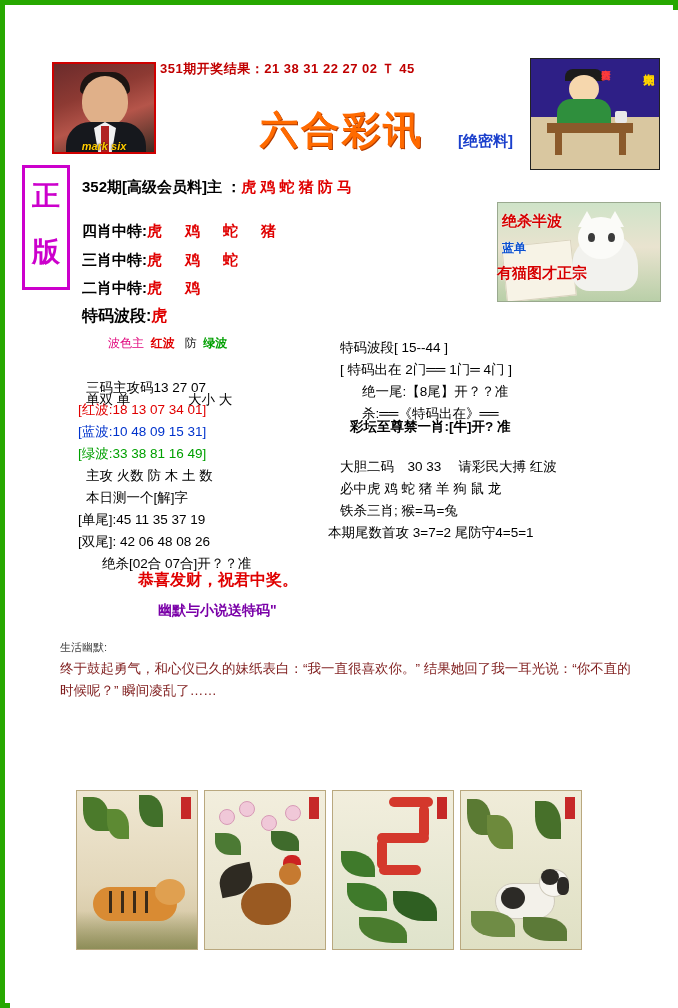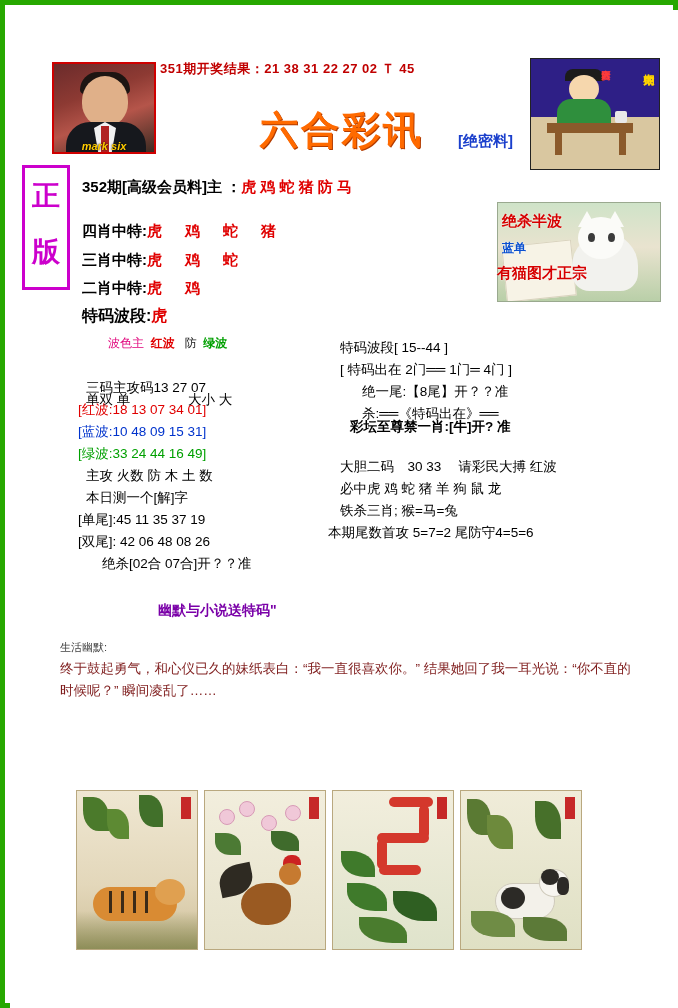--- a/index.html
+++ b/index.html
@@ -454,37 +454,38 @@
       <span class="a">波色主</span>&nbsp;
       <span class="b">红波</span>&nbsp;&nbsp;
       <span class="c">防</span>&nbsp;
       <span class="d">绿波</span>
     </div>
 
     <div class="lcol" style="top:347px;margin-top:34px;">单双 单　　　　 大小 大</div>
     <div class="lcol" style="top:369px;">三码主攻码13 27 07</div>
     <div class="lcol red" style="left:68px; top:391px;">[红波:18 13 07 34 01]</div>
     <div class="lcol blue" style="left:68px; top:413px;">[蓝波:10 48 09 15 31]</div>
-    <div class="lcol green" style="left:68px; top:435px;">[绿波:33 24 44 16 49]</div>
+    <div class="lcol green" style="left:68px; top:435px;">[绿波:33 38 81 16 49]</div>
     <div class="lcol" style="top:457px;">主攻 火数 防 木 土 数</div>
     <div class="lcol" style="top:479px;">本日测一个[解]字</div>
     <div class="lcol" style="left:68px; top:501px;">[单尾]:45 11 35 37 19</div>
     <div class="lcol" style="left:68px; top:523px;">[双尾]: 42 06 48 08 26</div>
     <div class="lcol" style="left:92px; top:545px;">绝杀[02合 07合]开？？准</div>
 
     <div class="rcol" style="top:329px;">特码波段[ 15--44 ]</div>
     <div class="rcol" style="top:351px;">[ 特码出在 2门══ 1门═ 4门 ]</div>
     <div class="rcol" style="left:352px; top:373px;">绝一尾:【8尾】开？？准</div>
     <div class="rcol" style="left:352px; top:395px;">杀:══《特码出在》══</div>
     <div class="rcol" style="left:340px; top:408px;font-weight:bold;">彩坛至尊禁一肖:[牛]开? 准</div>
     <div class="rcol" style="top:448px;">大胆二码　30 33　 请彩民大搏 红波</div>
     <div class="rcol" style="top:470px;">必中虎 鸡 蛇 猪 羊 狗 鼠 龙</div>
     <div class="rcol" style="top:492px;">铁杀三肖; 猴=马=兔</div>
-    <div class="rcol" style="left:318px; top:514px;">本期尾数首攻 5=7=2 尾防守4=5=6</div>
-
+    <div class="rcol" style="left:318px; top:514px;">本期尾数首攻 3=7=2 尾防守4=5=1</div>
+
+    <div class="greet">恭喜发财，祝君中奖。</div>
     <div class="humor-head">幽默与小说送特码"</div>
     <div class="life-label">生活幽默:</div>
     <div class="humor-body">终于鼓起勇气，和心仪已久的妹纸表白：“我一直很喜欢你。” 结果她回了我一耳光说：“你不直的时候呢？” 瞬间凌乱了……</div>
 
     <div class="pics">
 
       <div class="pic pic-1">
         <div class="seal"></div>
         <div class="leaf" style="left:6px; top:6px; width:26px; height:34px;"></div>
         <div class="leaf" style="left:30px; top:18px; width:22px; height:30px; background:#5d8a33;"></div>

